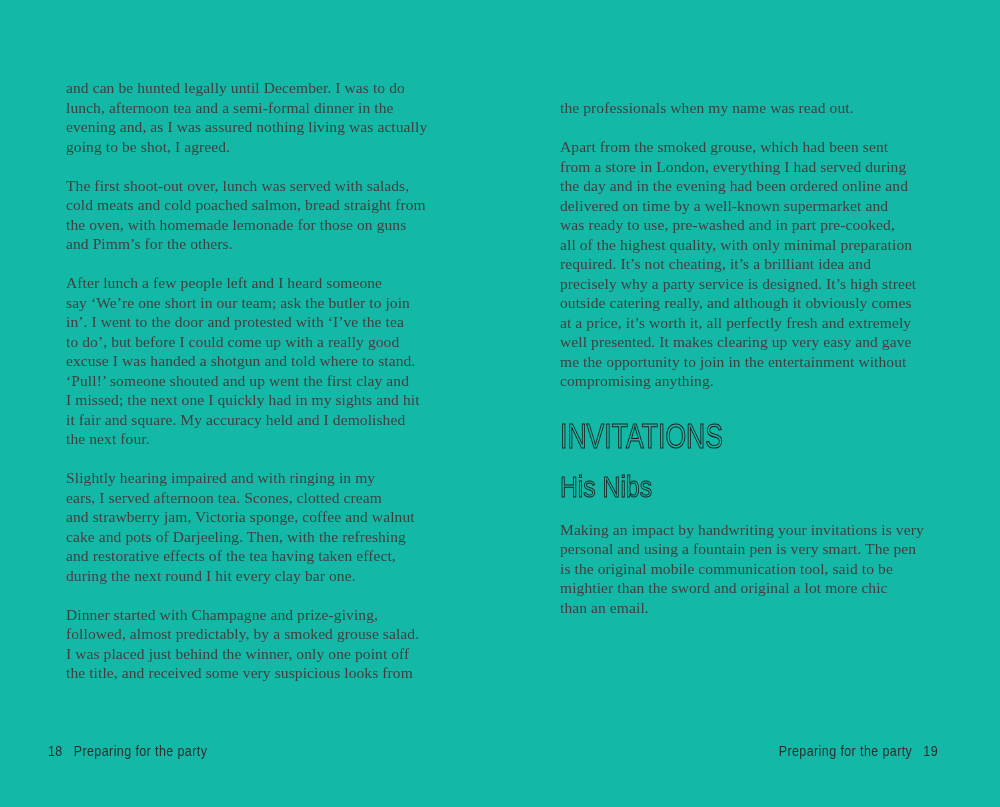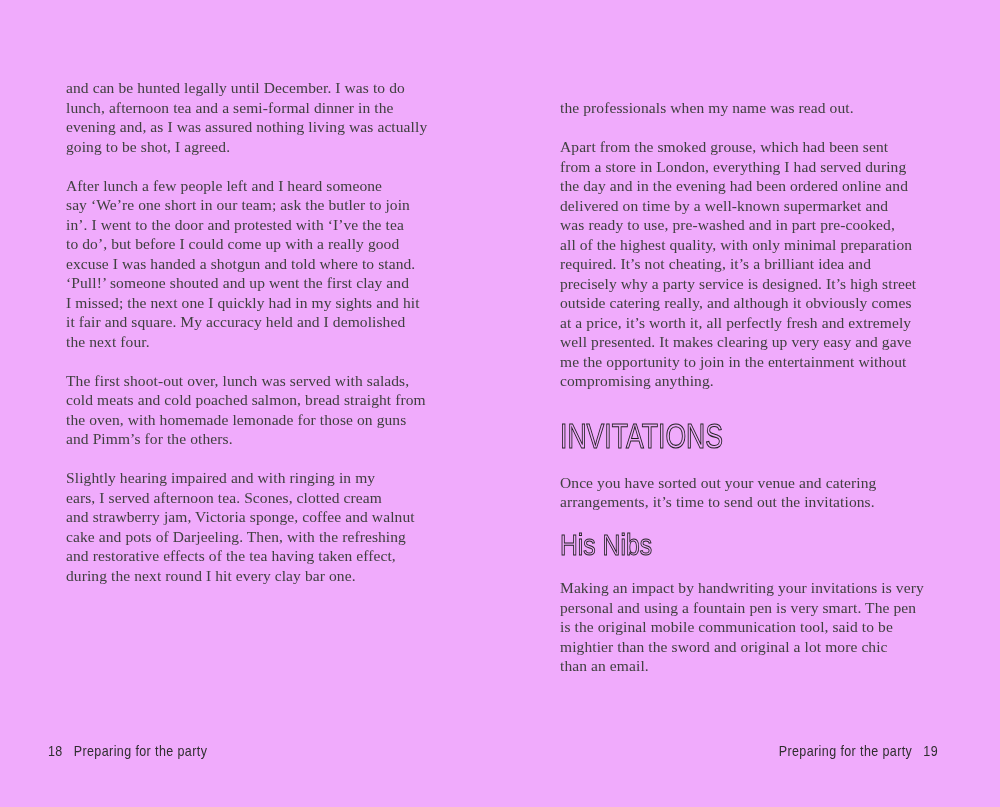--- a/index.html
+++ b/index.html
@@ -1,21 +1,21 @@
 <!DOCTYPE html>
 <html><head>
 <meta charset="utf-8">
 <style>
   * { margin: 0; padding: 0; box-sizing: border-box; }
   html, body { background: #e8e8e8; }
   .spread {
     position: relative;
     width: 1000px;
     height: 807px;
-    background: #f0abfc;
+    background: #14b8a6;
     overflow: hidden;
     font-family: "Liberation Serif", "DejaVu Serif", serif;
   }
   .body-col {
     position: absolute;
     top: 78px;
     width: 372px;
   }
   .body-col.left  { left: 66px; }
   .body-col.right { left: 560px; margin-top: 20px; }
@@ -62,39 +62,43 @@
 </head>
 <body>
 
 <div class="spread">
 
   <div class="body-col left">
     <p class="body-para">and can be hunted legally until December. I was to do
 lunch, afternoon tea and a semi-formal dinner in the
 evening and, as I was assured nothing living was actually
 going to be shot, I agreed.</p>
+    <p class="body-para">The first shoot-out over, lunch was served with salads,
+cold meats and cold poached salmon, bread straight from
+the oven, with homemade lemonade for those on guns
+and Pimm’s for the others.</p>
     <p class="body-para">After lunch a few people left and I heard someone
 say ‘We’re one short in our team; ask the butler to join
 in’. I went to the door and protested with ‘I’ve the tea
 to do’, but before I could come up with a really good
 excuse I was handed a shotgun and told where to stand.
 ‘Pull!’ someone shouted and up went the first clay and
 I missed; the next one I quickly had in my sights and hit
 it fair and square. My accuracy held and I demolished
 the next four.</p>
-    <p class="body-para">The first shoot-out over, lunch was served with salads,
-cold meats and cold poached salmon, bread straight from
-the oven, with homemade lemonade for those on guns
-and Pimm’s for the others.</p>
     <p class="body-para">Slightly hearing impaired and with ringing in my
 ears, I served afternoon tea. Scones, clotted cream
 and strawberry jam, Victoria sponge, coffee and walnut
 cake and pots of Darjeeling. Then, with the refreshing
 and restorative effects of the tea having taken effect,
 during the next round I hit every clay bar one.</p>
+    <p class="body-para">Dinner started with Champagne and prize-giving,
+followed, almost predictably, by a smoked grouse salad.
+I was placed just behind the winner, only one point off
+the title, and received some very suspicious looks from</p>
   </div>
 
   <div class="footer footer-left">
     <span>18</span>
     <span>Preparing for the party</span>
   </div>
 
   <div class="body-col right">
     <p class="body-para">the professionals when my name was read out.</p>
     <p class="body-para">Apart from the smoked grouse, which had been sent
@@ -108,22 +112,20 @@
 outside catering really, and although it obviously comes
 at a price, it’s worth it, all perfectly fresh and extremely
 well presented. It makes clearing up very easy and gave
 me the opportunity to join in the entertainment without
 compromising anything.</p>
 
     <svg class="deco-heading-svg" width="360" height="34">
       <text class="deco-text-lg" x="0" y="27" textLength="163" lengthAdjust="spacingAndGlyphs">INVITATIONS</text>
     </svg>
 
-    <p class="body-para">Once you have sorted out your venue and catering
-arrangements, it’s time to send out the invitations.</p>
 
     <svg class="deco-subheading-svg" width="360" height="30">
       <text class="deco-text-md" x="0" y="24" textLength="92" lengthAdjust="spacingAndGlyphs">His Nibs</text>
     </svg>
 
     <p class="body-para">Making an impact by handwriting your invitations is very
 personal and using a fountain pen is very smart. The pen
 is the original mobile communication tool, said to be
 mightier than the sword and original a lot more chic
 than an email.</p>

